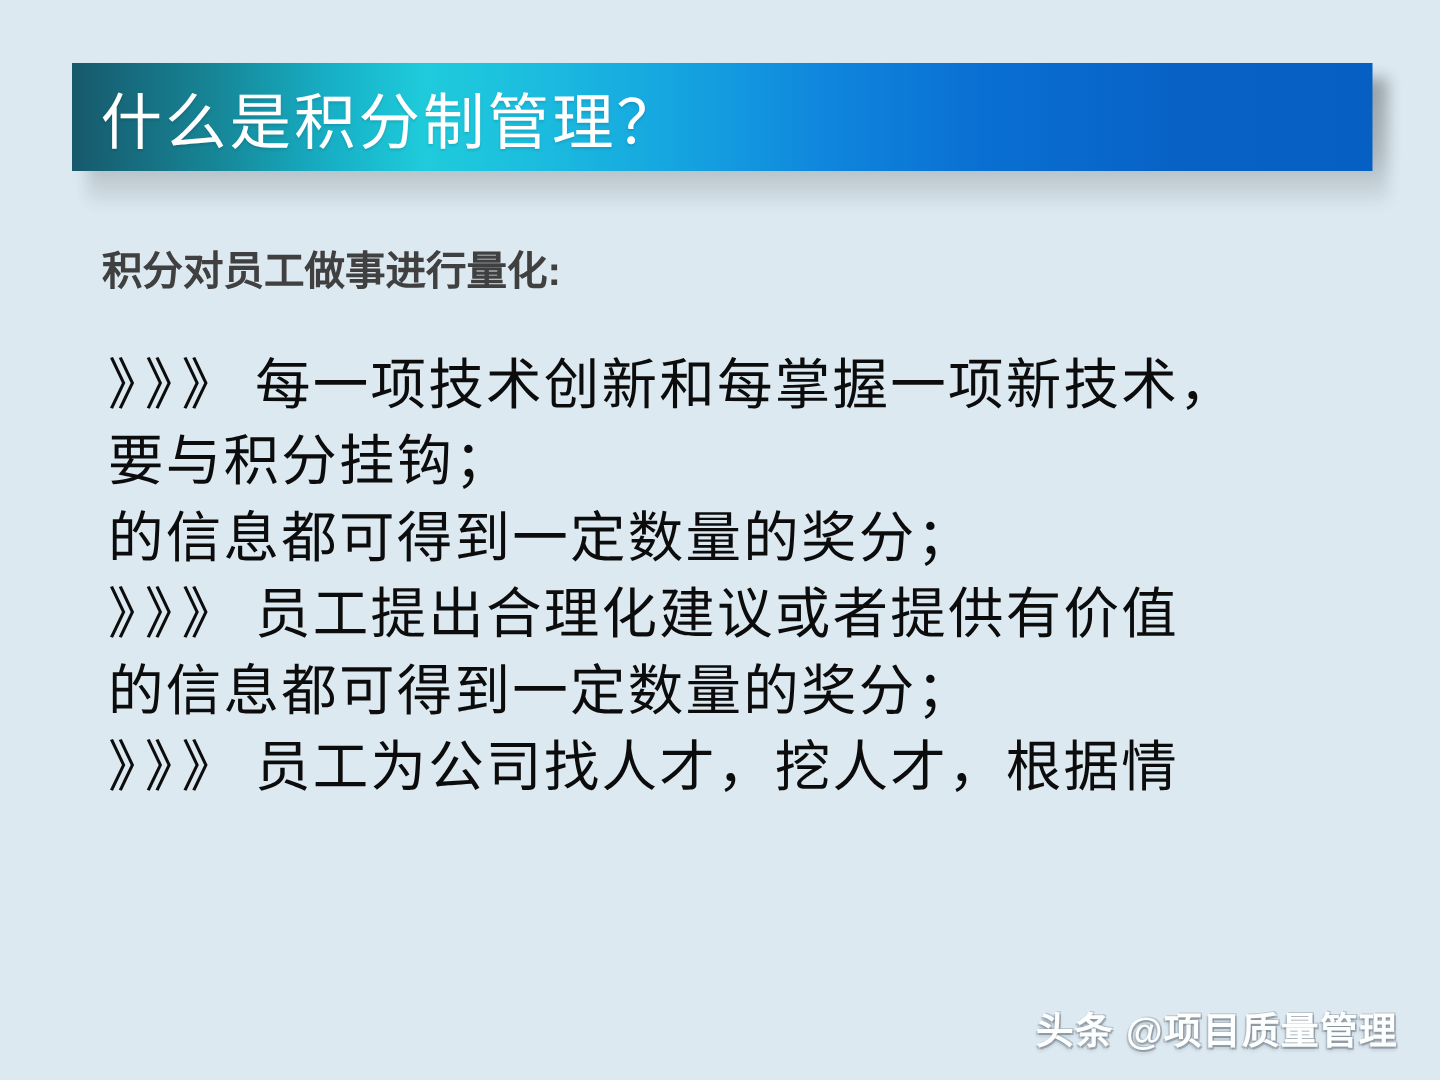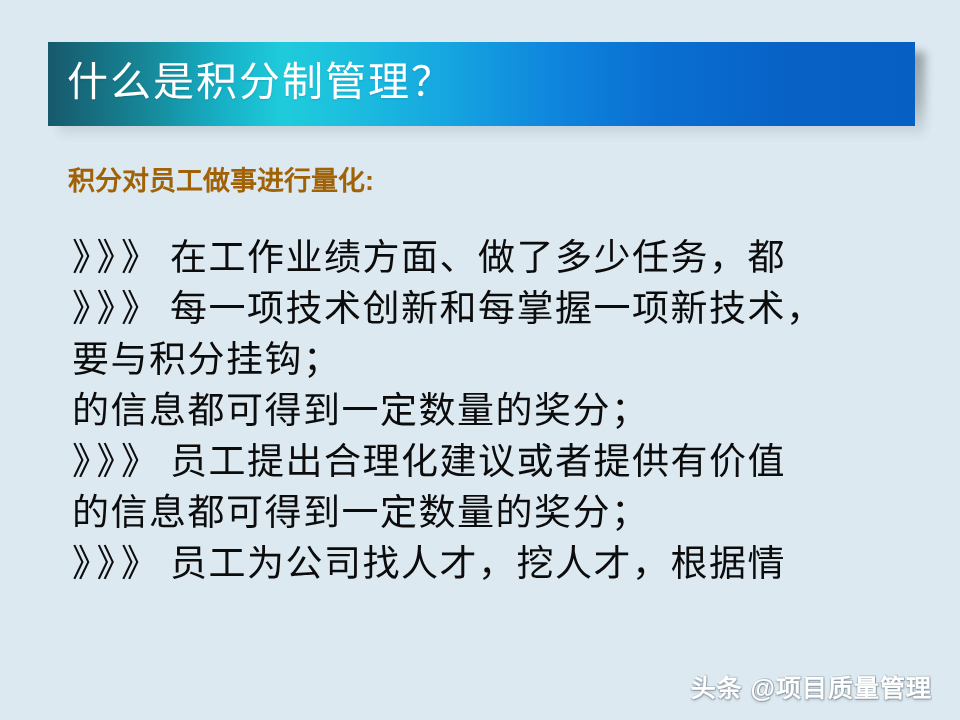--- a/index.html
+++ b/index.html
@@ -32,21 +32,21 @@
     height: 84px;
     background: linear-gradient(180deg, rgba(130,140,146,0.85) 0%, rgba(150,160,166,0.75) 60%, rgba(190,200,206,0.25) 100%);
     filter: blur(5px);
     opacity: 0.95;
   }
   .title-bar {
     position: absolute;
     left: 48px;
     top: 42px;
     width: 867px;
-    height: 84px;
+    height: 72px;
     background: linear-gradient(90deg,
         #16596b 0%,
         #168697 11%,
         #17b0c6 20%,
         #1fcbdb 27%,
         #1dc2de 33%,
         #16a8e0 45%,
         #0f86dd 58%,
         #0a6fd2 70%,
         #0862c6 85%,
@@ -67,21 +67,21 @@
 
   
   .subheading {
     position: absolute;
     left: 68px;
     top: 161px;
     font-family: "Liberation Sans", "DejaVu Sans", sans-serif;
     font-weight: bold;
     font-size: 27px;
     line-height: 40px;
-    color: #a16207;
+    color: #404040;
     letter-spacing: 0px;
     white-space: nowrap;
   }
 
   .body-block {
     position: absolute;
     left: 72px;
     top: 232px;
     width: 845px;
   }
@@ -130,23 +130,20 @@
 
   <div class="title-bar">
     <div class="title-text">什么是积分制管理？</div>
   </div>
 
   <div class="subheading">积分对员工做事进行量化:</div>
 
   <div class="body-block">
 
     <div class="body-line">
-      <span class="chev">》》》</span><span>在工作业绩方面、做了多少任务，都</span>
-    </div>
-    <div class="body-line">
       <span class="chev">》》》</span><span>每一项技术创新和每掌握一项新技术，</span>
     </div>
 
     <div class="body-line indent">要与积分挂钩；</div>
     <div class="body-line indent">的信息都可得到一定数量的奖分；</div>
 
     <div class="body-line">
       <span class="chev">》》》</span><span>员工提出合理化建议或者提供有价值</span>
     </div>
     <div class="body-line indent">的信息都可得到一定数量的奖分；</div>

